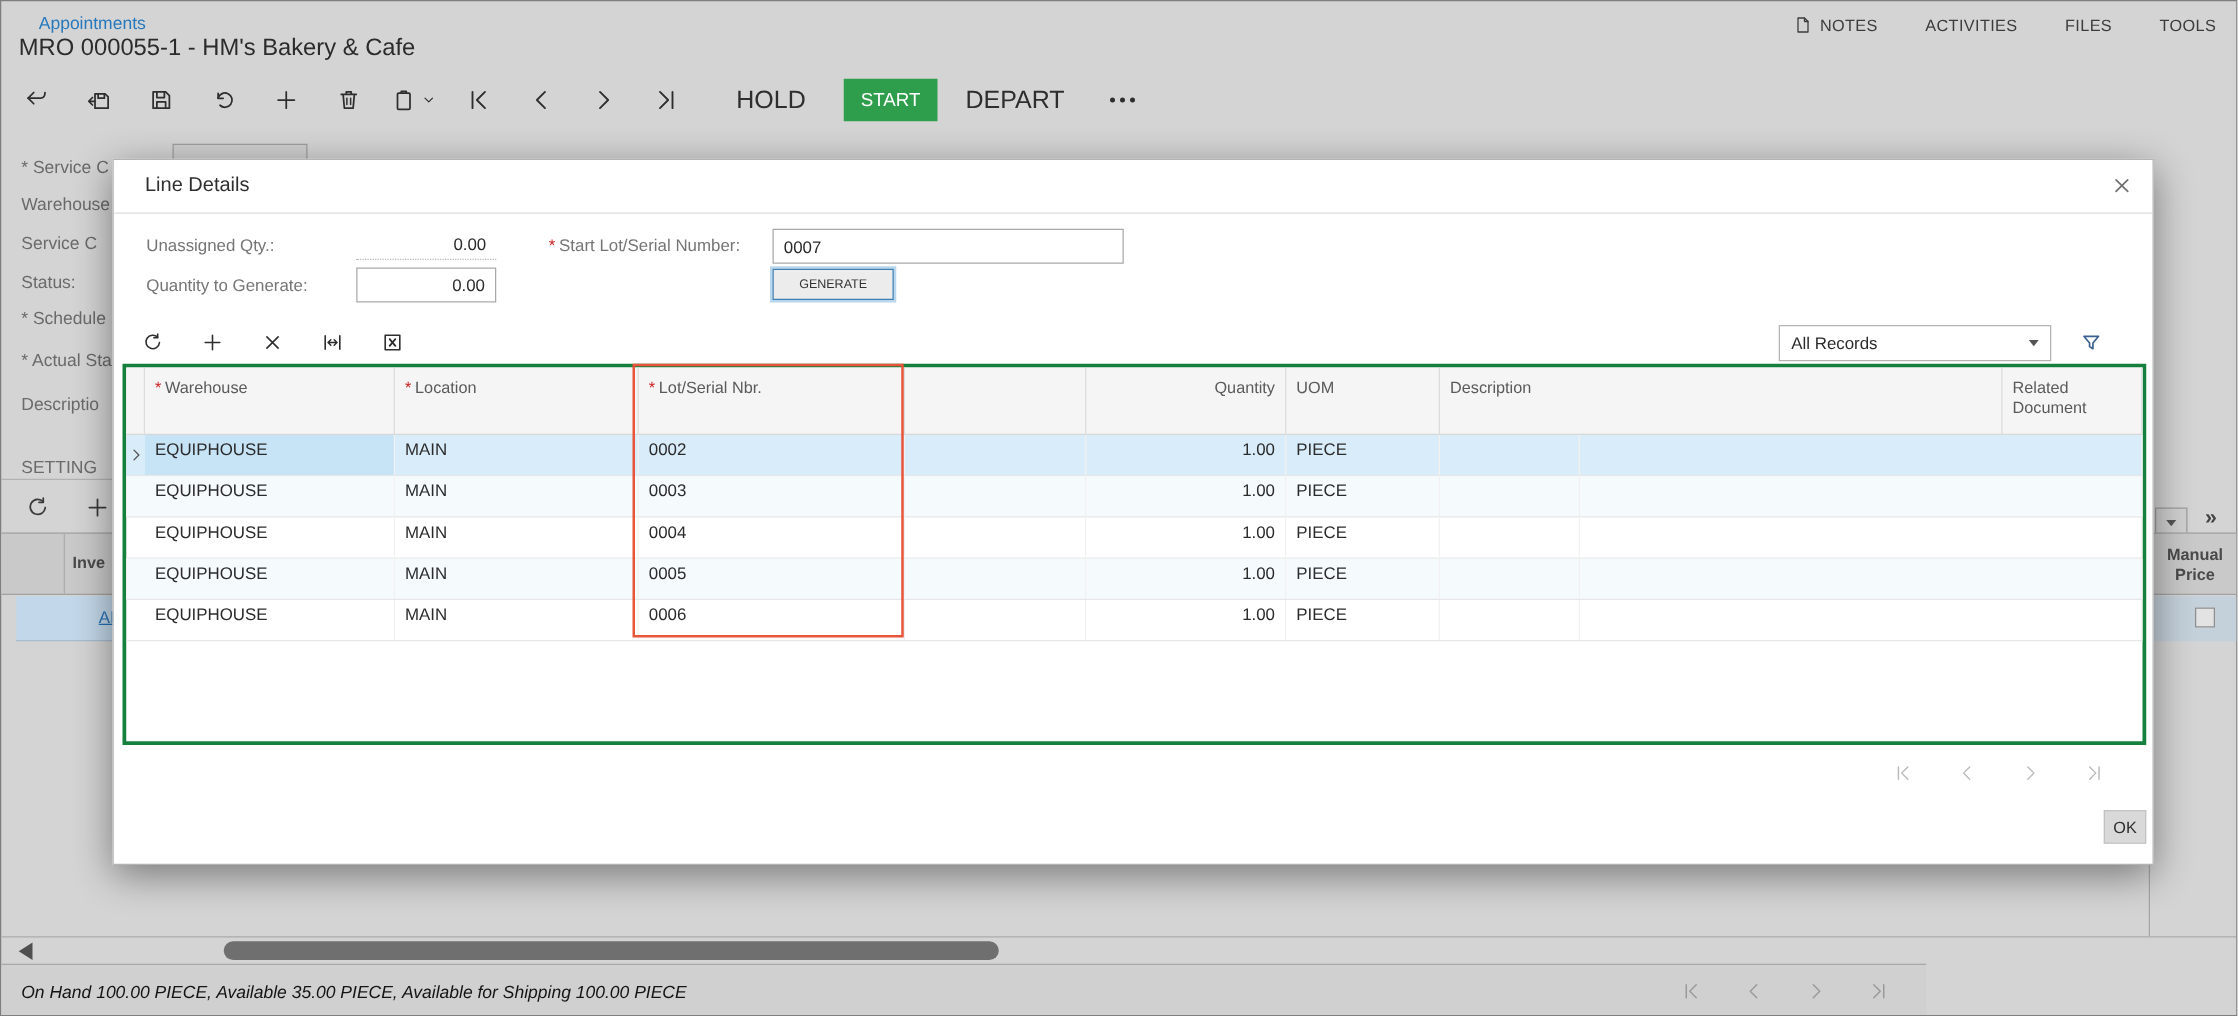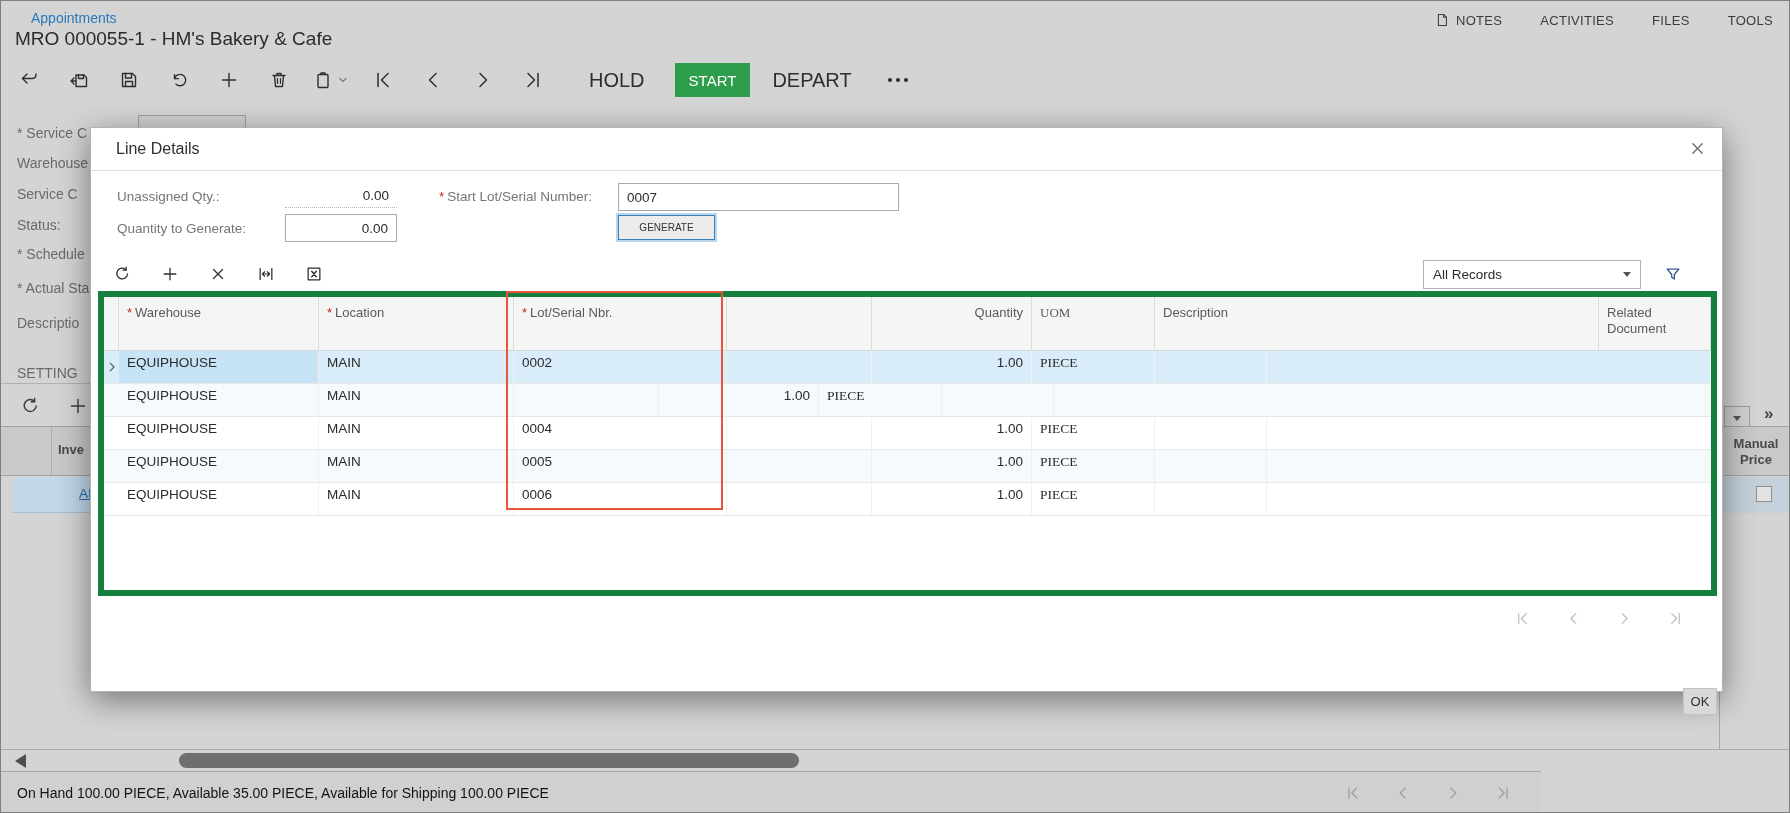--- a/index.html
+++ b/index.html
@@ -50,21 +50,21 @@
                      border-top:1px solid #a2a2a2;border-bottom:1px solid #a2a2a2;
                      font-size:13px;font-weight:bold;color:#4a4a4a;text-align:center;line-height:16px;padding-top:9px;}
   #bg-right .cbrow{position:absolute;left:0;top:78px;width:72px;height:36px;background:#c4d0da;}
   #bg-right .cb{position:absolute;left:36px;top:9px;width:16px;height:16px;background:#e3e3e3;border:1px solid #8f8f8f;}
 
   
   #hscroll{position:absolute;left:0;top:748px;width:1788px;height:22px;border-top:1px solid #ababab;}
   #hscroll .tri{position:absolute;left:14px;top:4px;width:0;height:0;border-top:7px solid transparent;
                 border-bottom:7px solid transparent;border-right:11px solid #4f4f4f;cursor:pointer;}
   #hthumb{position:absolute;left:178px;top:3px;width:620px;height:15px;background:#6f6f6f;border-radius:8px;cursor:grab;}
-  #statusbar{position:absolute;left:0;top:770px;width:1540px;height:42px;background:#d0d0d0;border-top:1px solid #a8a8a8;}
+  #statusbar{position:absolute;left:0;top:770px;width:1540px;height:42px;background:#d0d0d0;border-top:1px solid #a8a8a8;font-style:italic;}
   #status-text{position:absolute;left:16px;top:13px;font-size:14px;color:#141414;}
   #status-pager{position:absolute;right:30px;top:13px;display:flex;gap:34px;color:#9a9a9a;}
   #status-pager svg{width:16px;height:16px;cursor:pointer;}
 
   
   #modal{position:absolute;left:89px;top:126px;width:1633px;height:565px;background:#fff;
          border:1px solid #b3b3b3;box-shadow:0 8px 30px rgba(0,0,0,.45);z-index:10;}
   #modal-title{position:absolute;left:25px;top:12px;font-size:16px;color:#2f2f2f;}
   #modal-close{position:absolute;right:16px;top:12px;color:#6f6f6f;cursor:pointer;}
   #modal-close svg{width:17px;height:17px;}
@@ -88,42 +88,42 @@
   #grid-toolbar{position:absolute;left:17px;top:132px;display:flex;gap:20px;}
   #grid-toolbar .tbtn{width:28px;height:28px;margin:0;}
   #grid-toolbar .tbtn svg{width:18px;height:18px;}
   #combo{position:absolute;left:1332px;top:132px;width:218px;height:29px;background:#fff;border:1px solid #b3b3b3;
          display:flex;align-items:center;padding:0 9px;font-size:13.5px;color:#2b2b2b;cursor:pointer;}
   #combo .caret-down{margin-left:auto;}
   #btn-filter{position:absolute;left:1568px;top:132px;width:28px;height:28px;color:#3c5f92;
               display:flex;align-items:center;justify-content:center;cursor:pointer;}
   #btn-filter svg{width:18px;height:18px;}
 
-  #grid{position:absolute;left:7px;top:163px;width:1619px;height:305px;border:6px solid #15803d;background:#fff;}
+  #grid{position:absolute;left:7px;top:163px;width:1619px;height:305px;border:3px solid #15803d;background:#fff;}
   .grow{display:flex;width:100%;}
   .c{flex:0 0 auto;overflow:hidden;white-space:nowrap;}
   .c0{width:15px;}
   .c1{width:200px;} .c2{width:195px;} .c3{width:213px;} .c4{width:145px;}
-  .c5{width:160px;text-align:right;} .c6{width:123px;font-family:Liberation Serif, serif;} .c7{width:112px;white-space:normal;} .c8{flex:1 1 auto;}
+  .c5{width:160px;text-align:right;} .c6{width:123px;} .c7{width:112px;white-space:normal;} .c8{flex:1 1 auto;}
   #ghead{height:54px;background:#f5f5f5;border-bottom:1px solid #d8d8d8;color:#5a5a5a;font-size:13px;}
   #ghead .c{border-right:1px solid #dcdcdc;padding:8px 8px 0 8px;line-height:16px;}
   #ghead .c0{padding:0;}
   .drow{height:33px;border-bottom:1px solid #e7e7e7;font-size:13.5px;color:#2b2b2b;cursor:pointer;}
   .drow .c{padding:4px 8px 0 8px;border-right:1px solid #f1f1f1;}
   .drow .c0{display:flex;align-items:center;justify-content:center;padding:0;border-right:none;color:#555;}
   .drow .c0 svg{width:12px;height:12px;}
   .row-sel{background:#d9ecf9;}
   .row-sel .c1{background:#c7e3f6;}
   .row-alt{background:#f5fafd;}
   #red-outline{position:absolute;left:415px;top:163px;width:217px;height:219px;border:2px solid #e8553a;
                pointer-events:none;z-index:5;}
   #grid-pager{position:absolute;left:1424px;top:483px;display:flex;gap:36px;color:#b9b9b9;}
   #grid-pager svg{width:15px;height:15px;cursor:pointer;}
   #btn-ok{position:absolute;left:1592px;top:520px;width:34px;height:27px;background:#d9d9d9;border:1px solid #c2c2c2;
-          font-size:13px;color:#2e2e2e;display:flex;align-items:center;justify-content:center;cursor:pointer;margin-top:40px;}
+          font-size:13px;color:#2e2e2e;display:flex;align-items:center;justify-content:center;cursor:pointer;}
 </style>
 </head>
 <body>
 
 <svg width="0" height="0" style="position:absolute">
   <defs>
     <symbol id="sym-back" viewBox="0 0 20 20">
         <path d="M8 4 L3.5 8.5 L8 13" stroke-width="1.4"></path>
         <path d="M3.5 8.5 H13.5 C16 8.5 17 6.5 17 4" stroke-width="1.4"></path>
       </symbol>
@@ -432,20 +432,21 @@
         <div class="c c5">1.00</div>
         <div class="c c6">PIECE</div>
         <div class="c c7"></div>
         <div class="c c8"></div>
       </div>
 
       <div class="grow drow row-alt">
         <div class="c c0"></div>
         <div class="c c1">EQUIPHOUSE</div>
         <div class="c c2">MAIN</div>
+        <div class="c c3">0003</div>
         <div class="c c4"></div>
         <div class="c c5">1.00</div>
         <div class="c c6">PIECE</div>
         <div class="c c7"></div>
         <div class="c c8"></div>
       </div>
 
       <div class="grow drow">
         <div class="c c0"></div>
         <div class="c c1">EQUIPHOUSE</div>

